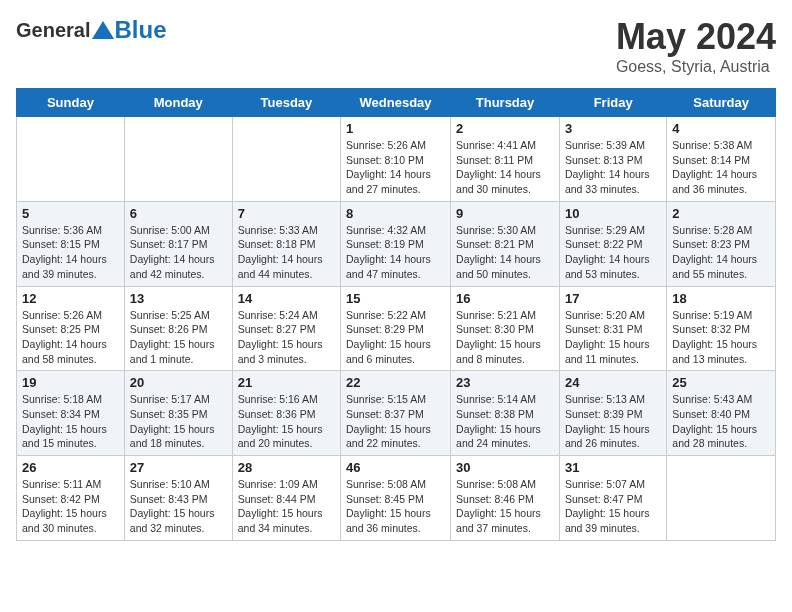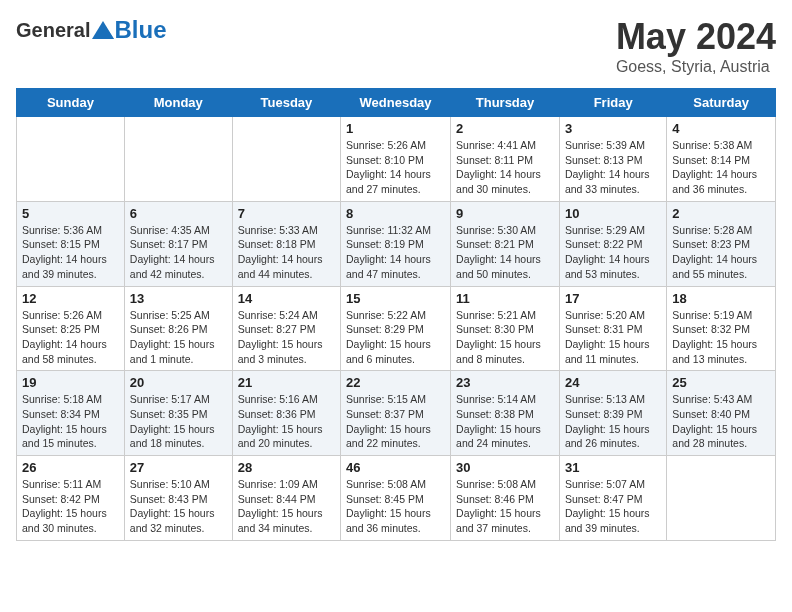--- a/index.html
+++ b/index.html
@@ -157,33 +157,33 @@
       </tr>
       <tr>
         <td>
           <span class="day-number">5</span>
           <div class="day-info">Sunrise: 5:36 AM
 Sunset: 8:15 PM
 Daylight: 14 hours and 39 minutes.</div>
         </td>
         <td>
           <span class="day-number">6</span>
-          <div class="day-info">Sunrise: 4:35 AM
+          <div class="day-info">Sunrise: 5:00 AM
 Sunset: 8:17 PM
 Daylight: 14 hours and 42 minutes.</div>
         </td>
         <td>
           <span class="day-number">7</span>
           <div class="day-info">Sunrise: 5:33 AM
 Sunset: 8:18 PM
 Daylight: 14 hours and 44 minutes.</div>
         </td>
         <td>
           <span class="day-number">8</span>
-          <div class="day-info">Sunrise: 11:32 AM
+          <div class="day-info">Sunrise: 4:32 AM
 Sunset: 8:19 PM
 Daylight: 14 hours and 47 minutes.</div>
         </td>
         <td>
           <span class="day-number">9</span>
           <div class="day-info">Sunrise: 5:30 AM
 Sunset: 8:21 PM
 Daylight: 14 hours and 50 minutes.</div>
         </td>
         <td>
@@ -218,21 +218,21 @@
 Sunset: 8:27 PM
 Daylight: 15 hours and 3 minutes.</div>
         </td>
         <td>
           <span class="day-number">15</span>
           <div class="day-info">Sunrise: 5:22 AM
 Sunset: 8:29 PM
 Daylight: 15 hours and 6 minutes.</div>
         </td>
         <td>
-          <span class="day-number">11</span>
+          <span class="day-number">16</span>
           <div class="day-info">Sunrise: 5:21 AM
 Sunset: 8:30 PM
 Daylight: 15 hours and 8 minutes.</div>
         </td>
         <td>
           <span class="day-number">17</span>
           <div class="day-info">Sunrise: 5:20 AM
 Sunset: 8:31 PM
 Daylight: 15 hours and 11 minutes.</div>
         </td>

